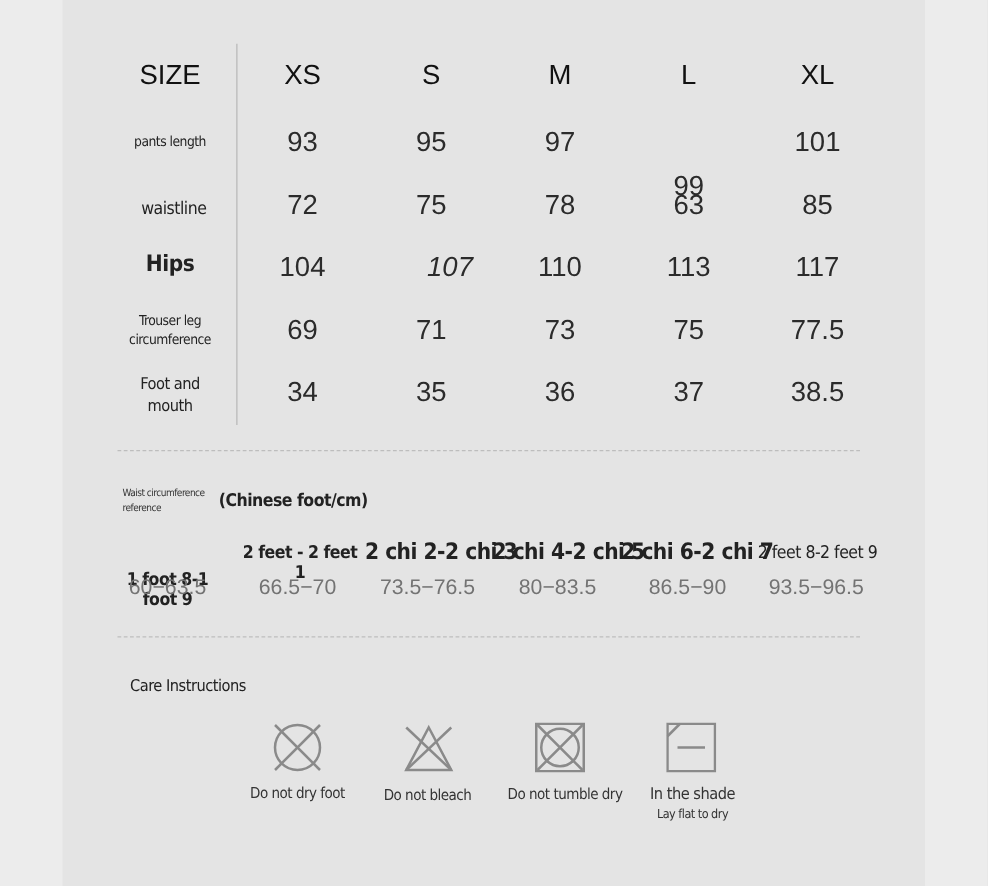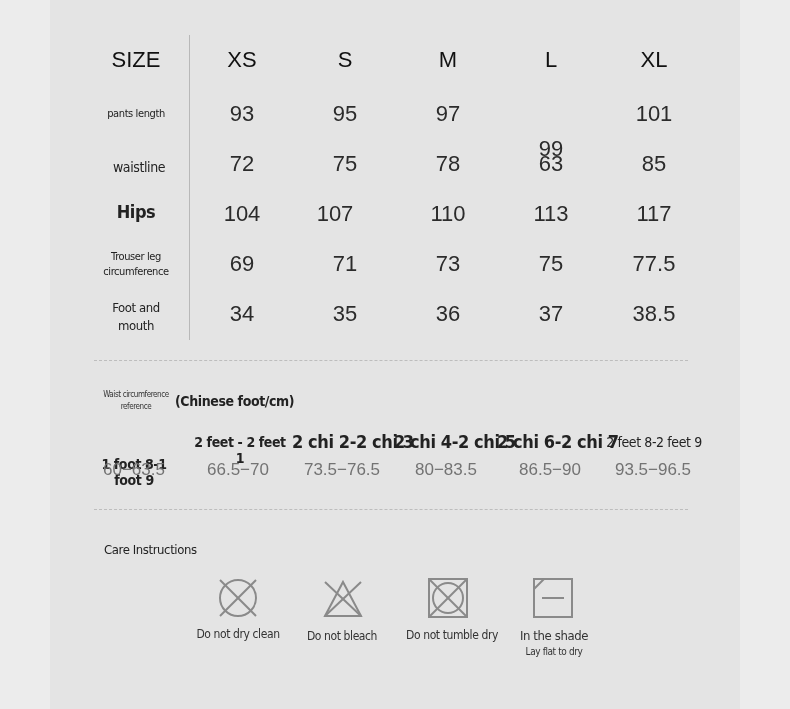--- a/index.html
+++ b/index.html
@@ -41,21 +41,21 @@
 
 <div class="rowlabel cond" style="top:159px;left:89px;font-size:14px;">waistline</div>
 <div class="cell" style="left:192px;top:151px;">72</div>
 <div class="cell" style="left:295px;top:151px;">75</div>
 <div class="cell" style="left:398px;top:151px;">78</div>
 <div class="cell" style="left:501px;top:151px;">63</div>
 <div class="cell" style="left:604px;top:151px;">85</div>
 
 <div class="rowlabel cond" style="top:201px;font-size:18px;font-weight:bold;">Hips</div>
 <div class="cell" style="left:192px;top:201px;">104</div>
-<div class="cell" style="left:285px;top:201px;">107</div>
+<div class="cell" style="left:310px;top:201px;font-style:italic;">107</div>
 <div class="cell" style="left:398px;top:201px;">110</div>
 <div class="cell" style="left:501px;top:201px;">113</div>
 <div class="cell" style="left:604px;top:201px;">117</div>
 
 <div class="rowlabel cond" style="top:249px;font-size:11px;line-height:15px;">
   <div>Trouser leg</div>
   <div>circumference</div>
 </div>
 <div class="cell" style="left:192px;top:251px;">69</div>
 <div class="cell" style="left:295px;top:251px;">71</div>
@@ -68,21 +68,21 @@
   <div>mouth</div>
 </div>
 <div class="cell" style="left:192px;top:301px;">34</div>
 <div class="cell" style="left:295px;top:301px;">35</div>
 <div class="cell" style="left:398px;top:301px;">36</div>
 <div class="cell" style="left:501px;top:301px;">37</div>
 <div class="cell" style="left:604px;top:301px;">38.5</div>
 
 <div class="dash" style="top:360px;"></div>
 
-<div class="abs cond" style="left:98px;top:389px;width:76px;font-size:8px;line-height:12px;text-align:center;color:#333;">
+<div class="abs cond" style="left:98px;top:389px;width:76px;font-size:8px;line-height:12px;text-align:left;color:#333;">
   <div>Waist circumference</div>
   <div>reference</div>
 </div>
 <div class="abs cond" style="left:175px;top:393px;font-size:14px;font-weight:bold;color:#222;">(Chinese foot/cm)</div>
 
 <div class="wc-label cond" style="left:86px;top:456px;width:96px;font-size:14px;font-weight:bold;">1 foot 8-1 foot 9</div>
 <div class="wc-label cond" style="left:192px;top:434px;width:96px;font-size:14px;font-weight:bold;">2 feet - 2 feet 1</div>
 <div class="wc-label cond" style="left:292px;top:431px;width:112px;font-size:18px;font-weight:bold;white-space:nowrap;">2 chi 2-2 chi 3</div>
 <div class="wc-label cond" style="left:394px;top:431px;width:112px;font-size:18px;font-weight:bold;white-space:nowrap;">2 chi 4-2 chi 5</div>
 <div class="wc-label cond" style="left:497px;top:431px;width:112px;font-size:18px;font-weight:bold;white-space:nowrap;">2 chi 6-2 chi 7</div>
@@ -97,21 +97,21 @@
 
 <div class="dash" style="top:509px;"></div>
 
 <div class="abs cond" style="left:104px;top:542px;font-size:13px;color:#222;">Care Instructions</div>
 
 <svg class="care-icon" style="left:217px;top:577px;" width="42" height="42" viewBox="0 0 42 42">
   <circle cx="21" cy="21" r="18" fill="none" stroke="#8a8a8a" stroke-width="2"></circle>
   <line x1="3" y1="3" x2="39" y2="39" stroke="#8a8a8a" stroke-width="2"></line>
   <line x1="39" y1="3" x2="3" y2="39" stroke="#8a8a8a" stroke-width="2"></line>
 </svg>
-<div class="care-label cond" style="left:178px;top:627px;">Do not dry clean</div>
+<div class="care-label cond" style="left:178px;top:627px;">Do not dry foot</div>
 
 <svg class="care-icon" style="left:322px;top:579px;" width="42" height="40" viewBox="0 0 42 40">
   <polygon points="21,3 39,37 3,37" fill="none" stroke="#8a8a8a" stroke-width="2"></polygon>
   <line x1="3" y1="3" x2="39" y2="37" stroke="#8a8a8a" stroke-width="2"></line>
   <line x1="39" y1="3" x2="3" y2="37" stroke="#8a8a8a" stroke-width="2"></line>
 </svg>
 <div class="care-label cond" style="left:282px;top:629px;">Do not bleach</div>
 
 <svg class="care-icon" style="left:428px;top:578px;" width="40" height="40" viewBox="0 0 40 40">
   <rect x="1" y="1" width="38" height="38" fill="none" stroke="#8a8a8a" stroke-width="2"></rect>

